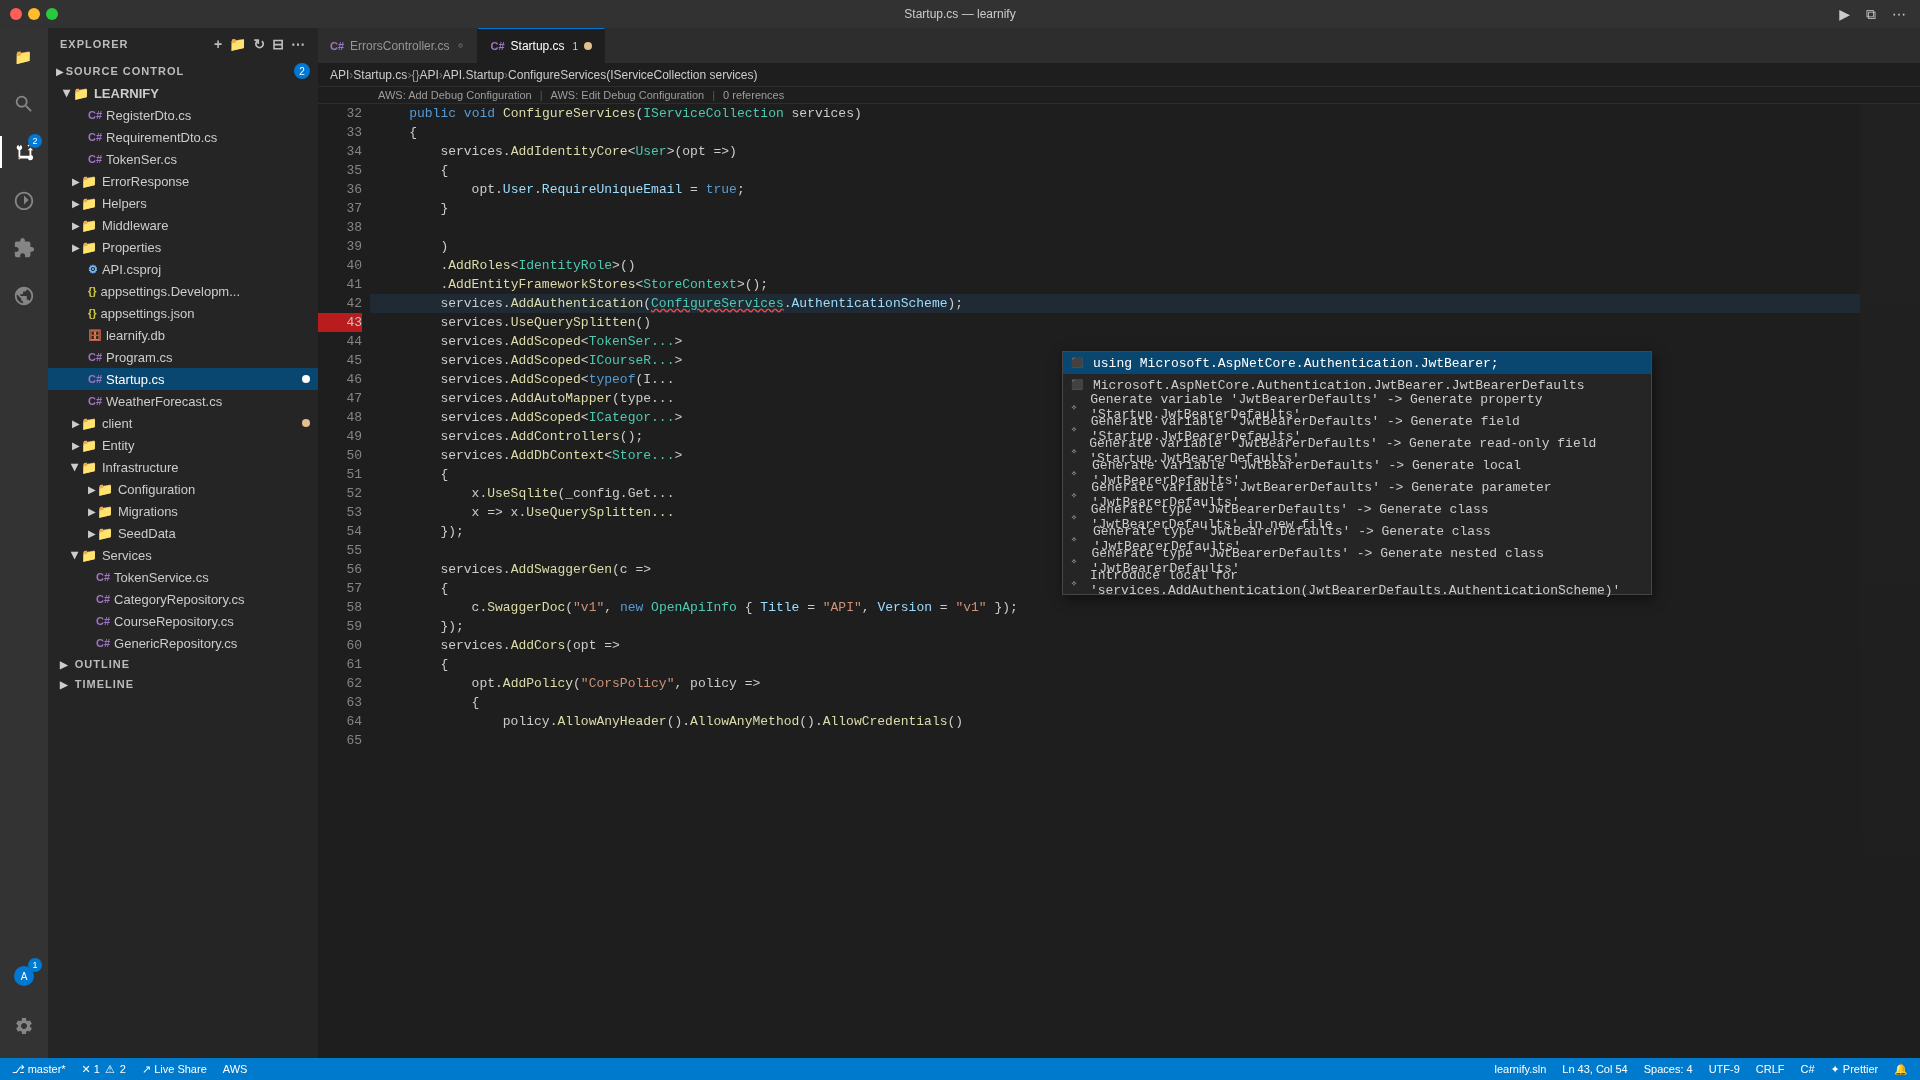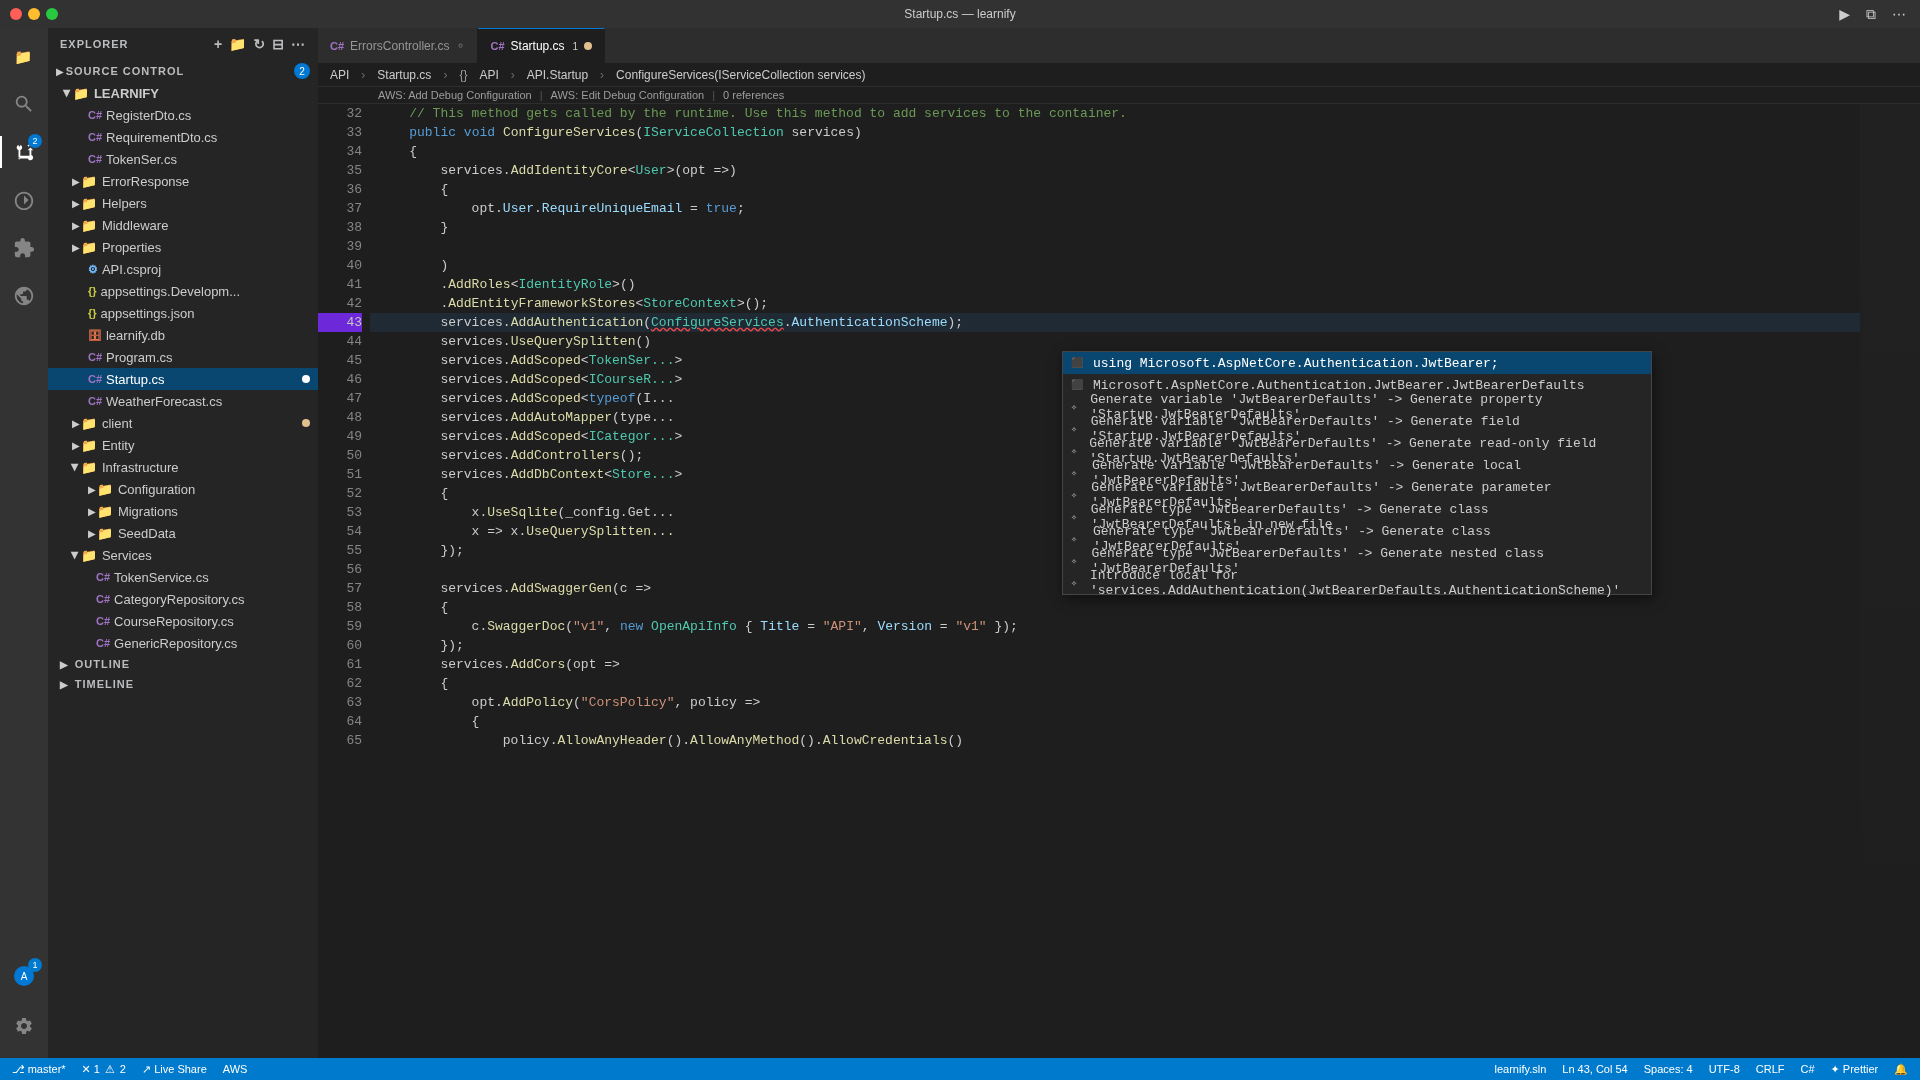--- a/index.html
+++ b/index.html
@@ -48,21 +48,21 @@
 
     
     .tabs-bar { background: #2d2d2d; display: flex; align-items: stretch; border-bottom: 1px solid #1e1e1e; }
     .tab { display: flex; align-items: center; padding: 0 12px; height: 35px; font-size: 12px; cursor: pointer; color: #969696; background: #2d2d2d; border-right: 1px solid #1e1e1e; gap: 6px; white-space: nowrap; }
     .tab.active { background: #1e1e1e; color: #ffffff; border-top: 1px solid #0078d4; }
     .tab-close { opacity: 0.6; font-size: 12px; }
     .tab-modified { width: 8px; height: 8px; border-radius: 50%; background: #e2c08d; }
 
     
     .editor-area { flex: 1; display: flex; flex-direction: column; overflow: hidden; background: #1e1e1e; }
-    .breadcrumb { background: #1e1e1e; padding: 4px 12px; display: flex; align-items: center; gap: 12px; font-size: 12px; color: #9d9d9d; border-bottom: 1px solid #2d2d2d; }
+    .breadcrumb { background: #1e1e1e; padding: 4px 12px; display: flex; align-items: center; gap: 0; font-size: 12px; color: #9d9d9d; border-bottom: 1px solid #2d2d2d; }
     .breadcrumb-sep { color: #6d6d6d; }
     .breadcrumb-item { color: #cccccc; cursor: pointer; }
 
     
     .code-editor { flex: 1; display: flex; overflow: hidden; position: relative; }
     .line-numbers { width: 52px; background: #1e1e1e; padding: 0; text-align: right; color: #858585; font-size: 13px; font-family: 'Consolas', 'Courier New', monospace; line-height: 19px; padding-top: 0; overflow: hidden; padding-right: 8px; }
     .line-num { height: 19px; display: flex; align-items: center; justify-content: flex-end; }
     .code-content { flex: 1; overflow: auto; background: #1e1e1e; padding: 0; }
     .code-line { height: 19px; display: flex; align-items: center; font-family: 'Consolas', 'Courier New', monospace; font-size: 13px; white-space: pre; padding-left: 8px; line-height: 19px; }
 
@@ -366,21 +366,21 @@
           <div class="line-num">33</div>
           <div class="line-num">34</div>
           <div class="line-num">35</div>
           <div class="line-num">36</div>
           <div class="line-num">37</div>
           <div class="line-num">38</div>
           <div class="line-num">39</div>
           <div class="line-num">40</div>
           <div class="line-num">41</div>
           <div class="line-num">42</div>
-          <div class="line-num" style="background:#6d28d9;color:#c6c6c6;width:100%;">43</div>
+          <div class="line-num" style="background:#b91c1c;color:#c6c6c6;width:100%;">43</div>
           <div class="line-num">44</div>
           <div class="line-num">45</div>
           <div class="line-num">46</div>
           <div class="line-num">47</div>
           <div class="line-num">48</div>
           <div class="line-num">49</div>
           <div class="line-num">50</div>
           <div class="line-num">51</div>
           <div class="line-num">52</div>
           <div class="line-num">53</div>
@@ -393,23 +393,20 @@
           <div class="line-num">60</div>
           <div class="line-num">61</div>
           <div class="line-num">62</div>
           <div class="line-num">63</div>
           <div class="line-num">64</div>
           <div class="line-num">65</div>
         </div>
 
         <div class="code-content">
 
-          <div class="code-line">
-            <span class="c-comment">    // This method gets called by the runtime. Use this method to add services to the container.</span>
-          </div>
 
           <div class="code-line">
             <span class="c-white">    </span><span class="c-keyword">public</span><span class="c-white"> </span><span class="c-keyword">void</span><span class="c-white"> </span><span class="c-method">ConfigureServices</span><span class="c-white">(</span><span class="c-type">IServiceCollection</span><span class="c-white"> services)</span>
           </div>
 
           <div class="code-line">
             <span class="c-white">    {</span>
           </div>
 
           <div class="code-line">
@@ -615,21 +612,21 @@
     <div class="status-item">
       <span>learnify.sln</span>
     </div>
     <div class="status-item">
       <span>Ln 43, Col 54</span>
     </div>
     <div class="status-item">
       <span>Spaces: 4</span>
     </div>
     <div class="status-item">
-      <span>UTF-8</span>
+      <span>UTF-9</span>
     </div>
     <div class="status-item">
       <span>CRLF</span>
     </div>
     <div class="status-item">
       <span>C#</span>
     </div>
     <div class="status-item">
       <span>✦</span>
       <span>Prettier</span>

